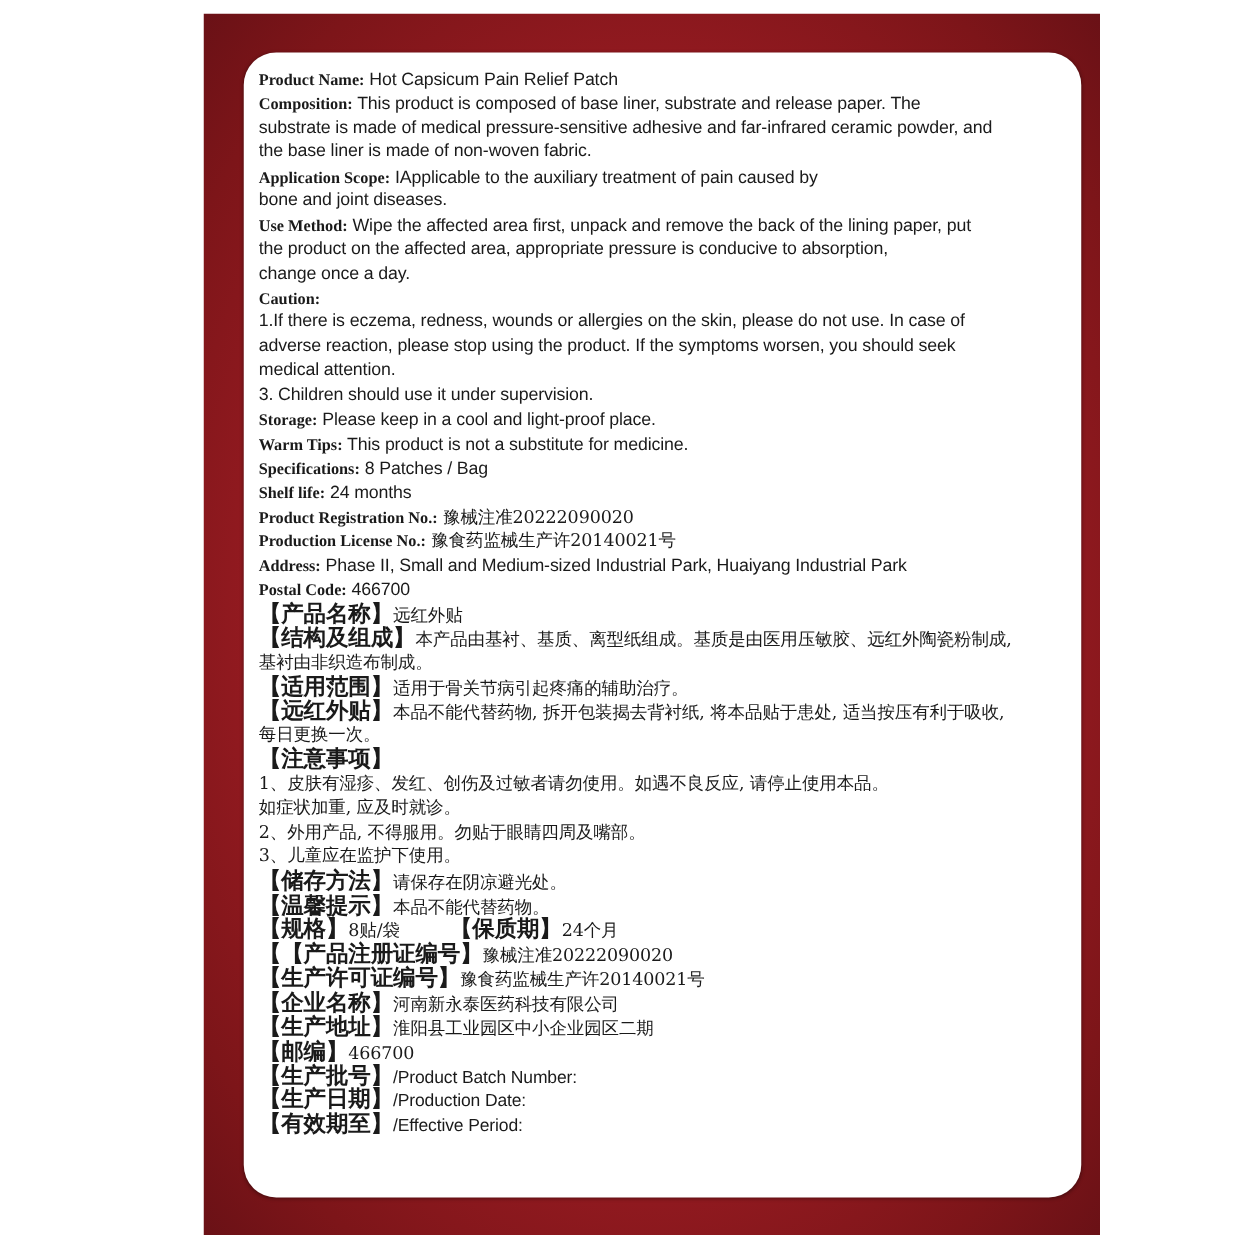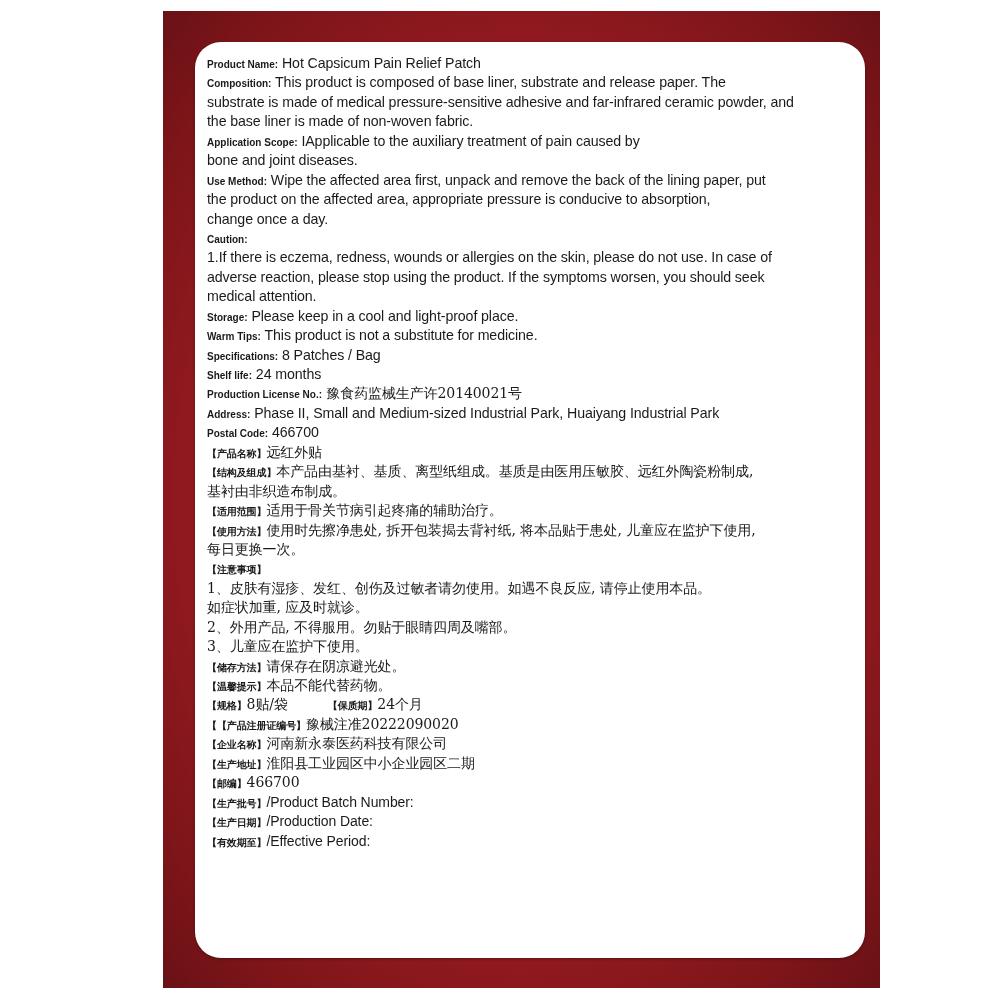--- a/index.html
+++ b/index.html
@@ -12,23 +12,23 @@
     position: absolute; left: 195px; top: 42px; width: 670px; height: 916px;
     background: #ffffff; border-radius: 26px;
     box-shadow: 0 1px 3px rgba(0,0,0,0.35);
   }
   .content {
     position: absolute; left: 207px; top: 54px; width: 650px;
     font-family: "Liberation Sans", sans-serif; font-size: 14.2px; color: #1a1a1a;
     line-height: 19.45px; letter-spacing: -0.1px;
   }
   .line { white-space: nowrap; height: 19.45px; }
-  .k { font-weight: bold; font-family: Liberation Sans, sans-serif; font-size: 10px; letter-spacing: 0px; }
+  .k { font-weight: bold; font-family: Liberation Serif, serif; font-size: 13px; letter-spacing: 0px; }
   .zh { font-family: "DejaVu Serif", "Liberation Serif", serif; font-size: 14px; }
-  .zk { font-weight: bold; font-family: "DejaVu Serif", "Liberation Serif", serif; font-size: 10px; }
+  .zk { font-weight: bold; font-family: "DejaVu Serif", "Liberation Serif", serif; font-size: 18px; }
   .gap { display: inline-block; width: 40px; }
 </style>
 </head>
 <body>
 
 <div class="frame"></div>
 <div class="card"></div>
 
 <div class="content">
 
@@ -42,43 +42,46 @@
   <div class="line">bone and joint diseases.</div>
 
   <div class="line"><span class="k">Use Method:</span><span> Wipe the affected area first, unpack and remove the back of the lining paper, put</span></div>
   <div class="line">the product on the affected area, appropriate pressure is conducive to absorption,</div>
   <div class="line">change once a day.</div>
 
   <div class="line"><span class="k">Caution:</span></div>
   <div class="line">1.If there is eczema, redness, wounds or allergies on the skin, please do not use. In case of</div>
   <div class="line">adverse reaction, please stop using the product. If the symptoms worsen, you should seek</div>
   <div class="line">medical attention.</div>
+  <div class="line">3. Children should use it under supervision.</div>
 
   <div class="line"><span class="k">Storage:</span><span> Please keep in a cool and light-proof place.</span></div>
   <div class="line"><span class="k">Warm Tips:</span><span> This product is not a substitute for medicine.</span></div>
   <div class="line"><span class="k">Specifications:</span><span> 8 Patches / Bag</span></div>
   <div class="line"><span class="k">Shelf life:</span><span> 24 months</span></div>
+  <div class="line"><span class="k">Product Registration No.:</span><span class="zh"> 豫械注准20222090020</span></div>
   <div class="line"><span class="k">Production License No.:</span><span class="zh"> 豫食药监械生产许20140021号</span></div>
   <div class="line"><span class="k">Address:</span><span> Phase II, Small and Medium-sized Industrial Park, Huaiyang Industrial Park</span></div>
   <div class="line"><span class="k">Postal Code:</span><span> 466700</span></div>
 
   <div class="line zh"><span class="zk">【产品名称】</span><span>远红外贴</span></div>
   <div class="line zh"><span class="zk">【结构及组成】</span><span>本产品由基衬、基质、离型纸组成。基质是由医用压敏胶、远红外陶瓷粉制成,</span></div>
   <div class="line zh">基衬由非织造布制成。</div>
   <div class="line zh"><span class="zk">【适用范围】</span><span>适用于骨关节病引起疼痛的辅助治疗。</span></div>
-  <div class="line zh"><span class="zk">【使用方法】</span><span>使用时先擦净患处, 拆开包装揭去背衬纸, 将本品贴于患处, 儿童应在监护下使用,</span></div>
+  <div class="line zh"><span class="zk">【远红外贴】</span><span>本品不能代替药物, 拆开包装揭去背衬纸, 将本品贴于患处, 适当按压有利于吸收,</span></div>
   <div class="line zh">每日更换一次。</div>
   <div class="line zh"><span class="zk">【注意事项】</span></div>
   <div class="line zh">1、皮肤有湿疹、发红、创伤及过敏者请勿使用。如遇不良反应, 请停止使用本品。</div>
   <div class="line zh">如症状加重, 应及时就诊。</div>
   <div class="line zh">2、外用产品, 不得服用。勿贴于眼睛四周及嘴部。</div>
   <div class="line zh">3、儿童应在监护下使用。</div>
   <div class="line zh"><span class="zk">【储存方法】</span><span>请保存在阴凉避光处。</span></div>
   <div class="line zh"><span class="zk">【温馨提示】</span><span>本品不能代替药物。</span></div>
   <div class="line zh"><span class="zk">【规格】</span><span>8贴/袋</span><span class="gap"></span><span class="zk">【保质期】</span><span>24个月</span></div>
   <div class="line zh"><span class="zk">【【产品注册证编号】</span><span>豫械注准20222090020</span></div>
+  <div class="line zh"><span class="zk">【生产许可证编号】</span><span>豫食药监械生产许20140021号</span></div>
   <div class="line zh"><span class="zk">【企业名称】</span><span>河南新永泰医药科技有限公司</span></div>
   <div class="line zh"><span class="zk">【生产地址】</span><span>淮阳县工业园区中小企业园区二期</span></div>
   <div class="line zh"><span class="zk">【邮编】</span><span>466700</span></div>
   <div class="line zh"><span class="zk">【生产批号】</span><span style="font-family:'Liberation Sans',sans-serif;text-align:center;">/Product Batch Number:</span></div>
   <div class="line zh"><span class="zk">【生产日期】</span><span style="font-family:'Liberation Sans',sans-serif;">/Production Date:</span></div>
   <div class="line zh"><span class="zk">【有效期至】</span><span style="font-family:'Liberation Sans',sans-serif;">/Effective Period:</span></div>
 </div>
 
 </body></html>

